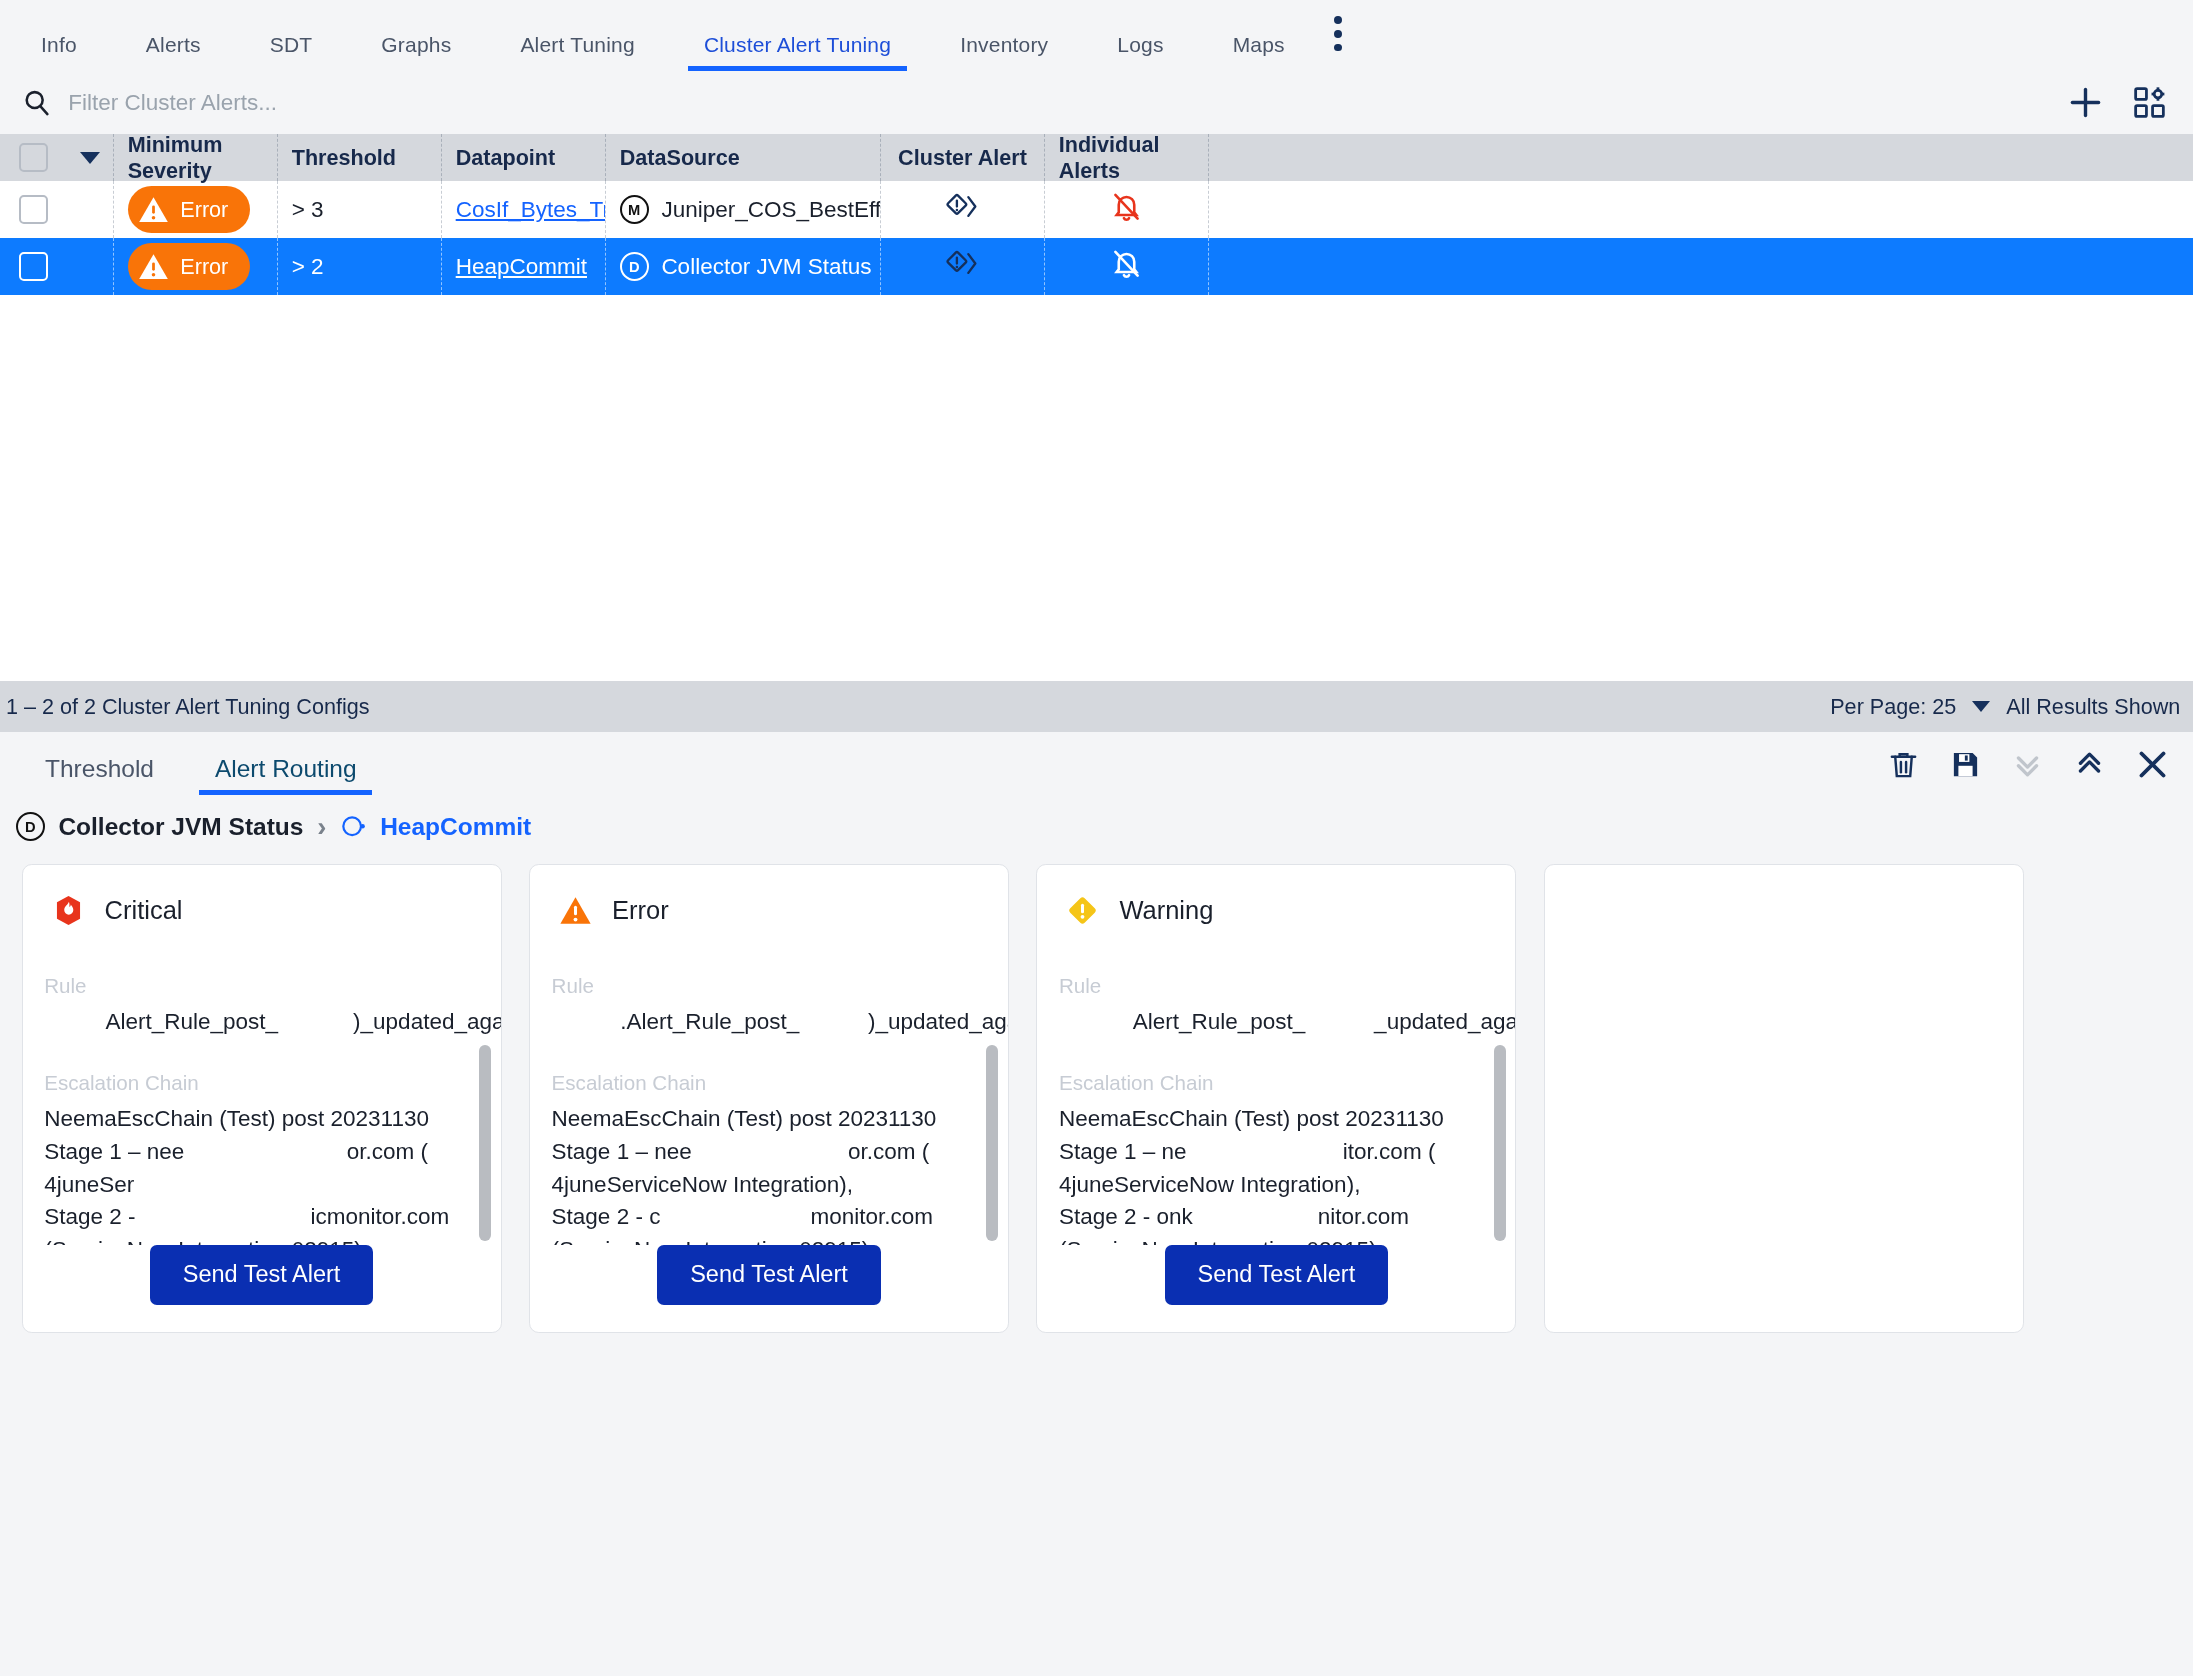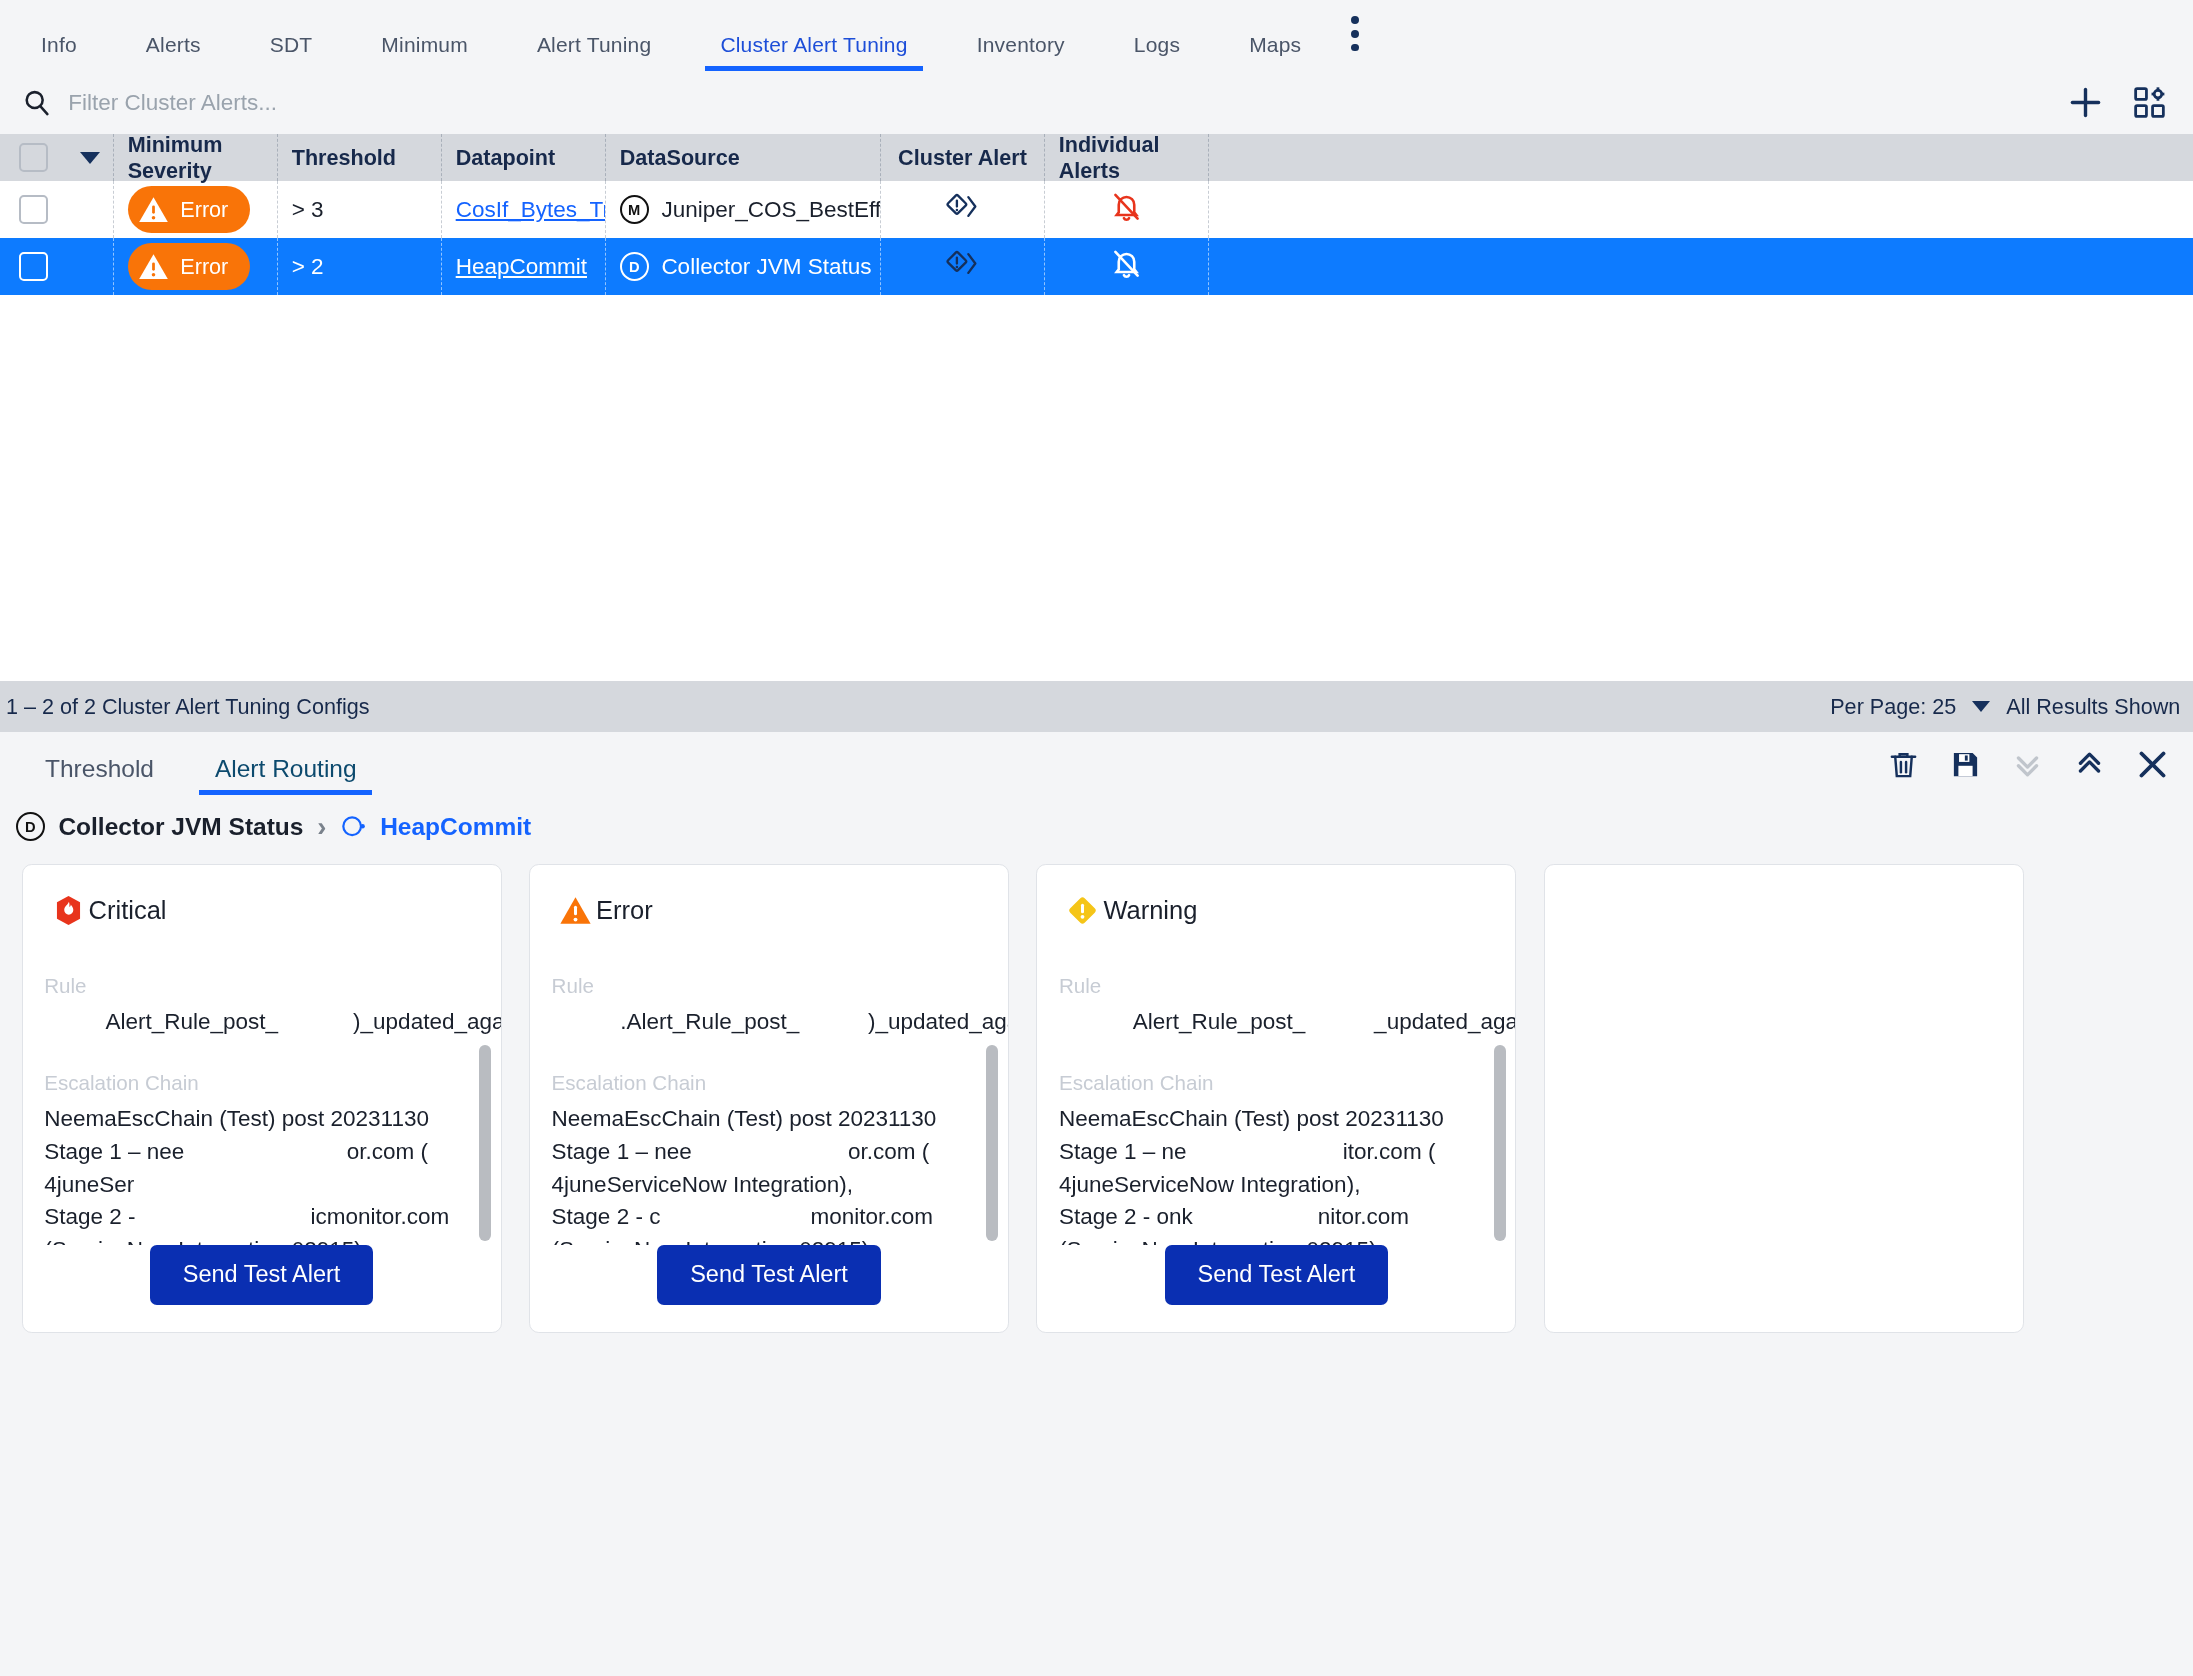--- a/index.html
+++ b/index.html
@@ -147,21 +147,21 @@
   .bc-name { color: #1a202c; font-weight: bold; }
   .bc-sep { color: #7a828c; font-size: 27.4px; font-weight: bold; }
   .bc-dp { color: #1463ff; font-weight: bold; }
 
   .cards { display: flex; gap: 27.4px; padding: 21.6px 0 0 21.6px; }
   .card {
     width: 480px; flex: 0 0 480px; background: #fff; border: 1px solid #e0e3e8;
     border-radius: 9.8px; height: 469px; position: relative;
     display: flex; flex-direction: column;
   }
-  .card-head { display: flex; align-items: center; gap: 4px; padding: 29px 0 0 29px; font-size: 25.5px; color: #1a202c;}
+  .card-head { display: flex; align-items: center; gap: 20px; padding: 29px 0 0 29px; font-size: 25.5px; color: #1a202c;}
   .card-body { position: relative; flex: 1 1 auto; overflow: hidden; padding: 47px 25.5px 0 21.6px; }
   .field-label { color: #c7ccd4; font-size: 20.6px; margin-bottom: 7.8px; }
   .field-value { font-size: 22.5px; color: #1a202c; line-height: 1.44; margin-bottom: 33px; white-space: pre; }
   .esc-value { font-size: 22.5px; color: #1a202c; line-height: 1.45; white-space: pre; }
   .card-scroll {
     position: absolute; right: 9.8px; top: 118px; bottom: 7.8px; width: 11.8px;
     background: #f7f8f9; border-radius: 5.9px;
   }
   .card-scroll i { position:absolute; left:0; top:0; width:11.8px; height:196px; background:#b9bcc1; border-radius:5.9px; display:block;}
   .card-foot { padding: 0 0 27.4px 0; display: flex; justify-content: center; }
@@ -174,21 +174,21 @@
 
   .sev-ico { width: 33px; height: 33px; flex: 0 0 auto; }
 </style>
 </head>
 <body>
 
 <div class="topnav">
   <div class="nav-tab">Info</div>
   <div class="nav-tab">Alerts</div>
   <div class="nav-tab">SDT</div>
-  <div class="nav-tab">Minimum</div>
+  <div class="nav-tab">Graphs</div>
   <div class="nav-tab">Alert Tuning</div>
   <div class="nav-tab active">Cluster Alert Tuning</div>
   <div class="nav-tab">Inventory</div>
   <div class="nav-tab">Logs</div>
   <div class="nav-tab">Maps</div>
   <div class="kebab">
     <span></span>
       <span></span>
       <span></span>
   </div>

